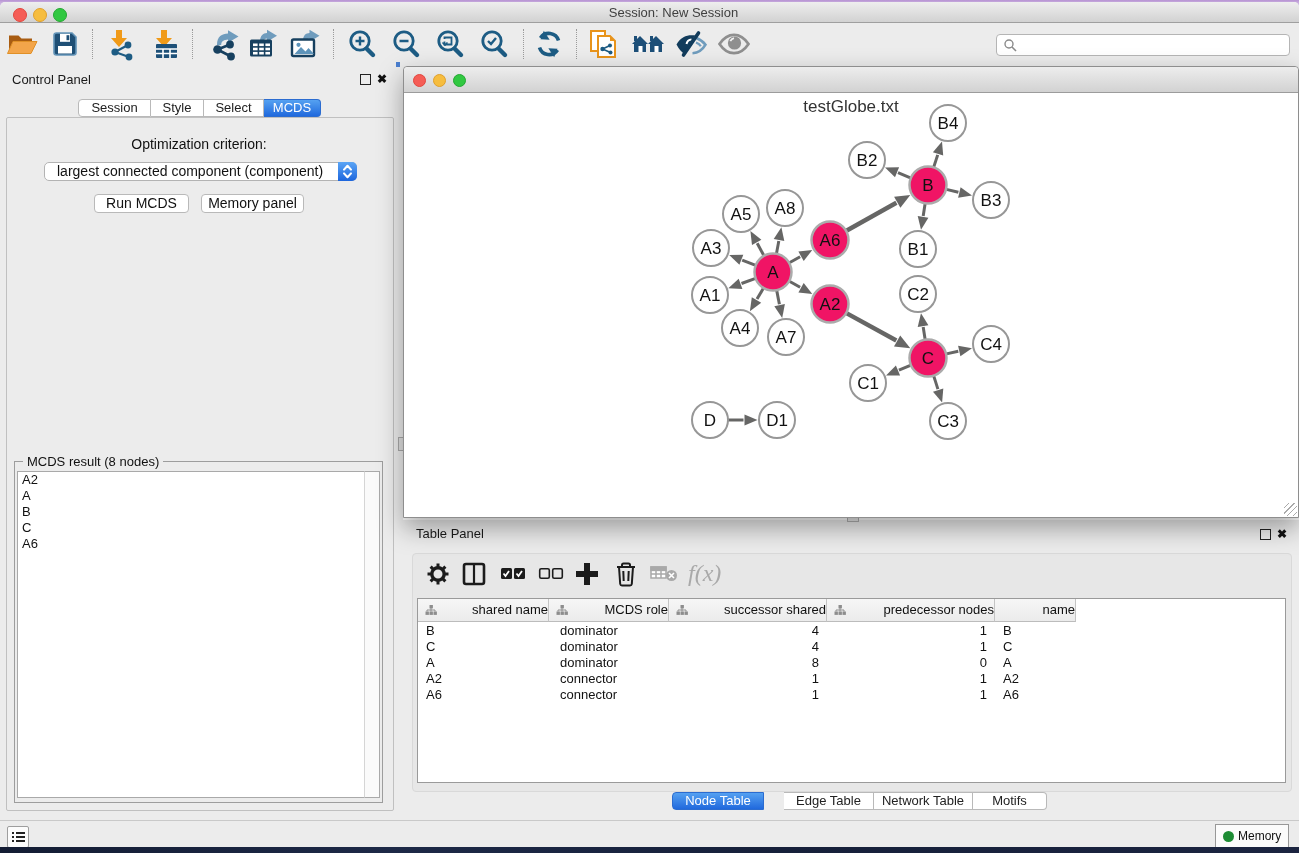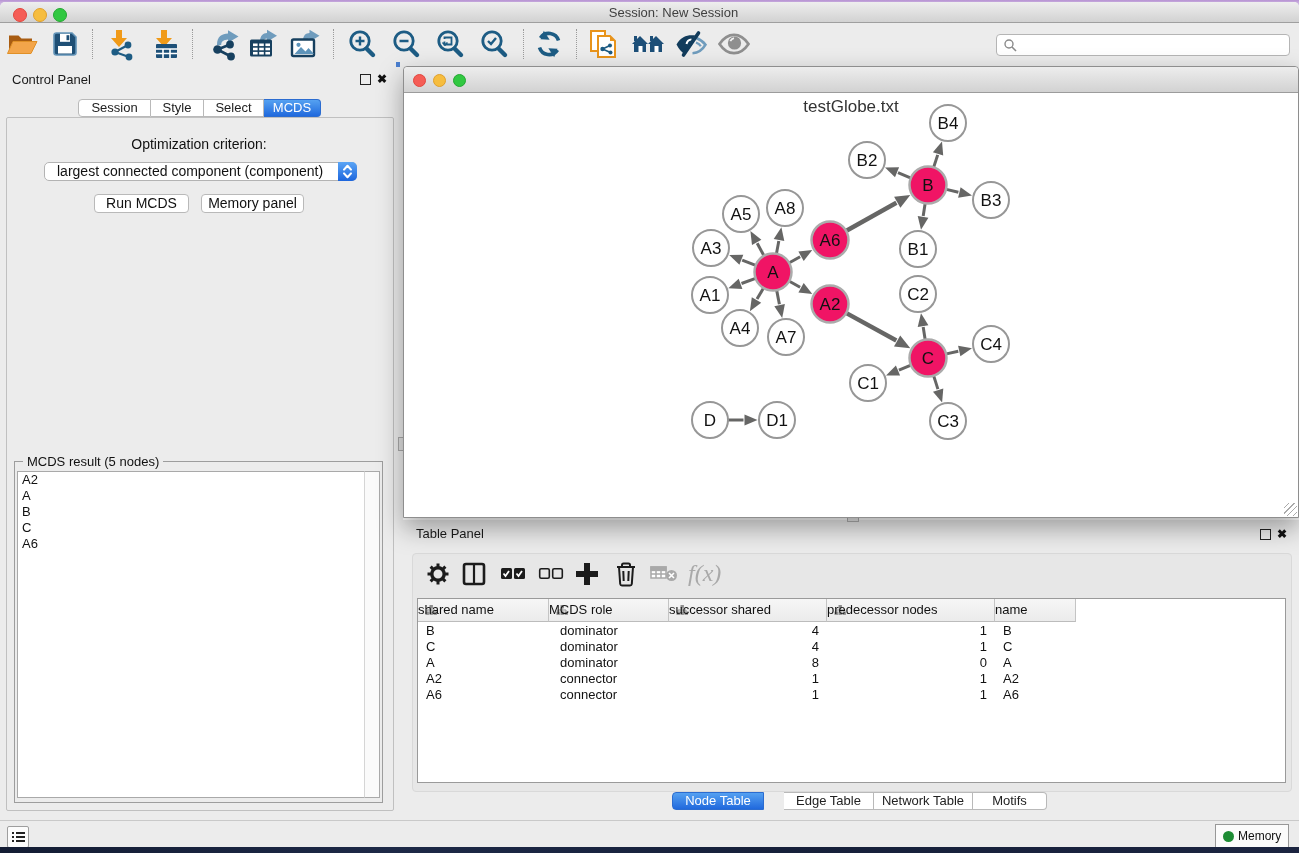--- a/index.html
+++ b/index.html
@@ -82,21 +82,21 @@
 #bhandle{position:absolute;left:847px;top:513px;width:10px;height:5px;background:#e8e8e8;border:1px solid #b0b0b0;}
 
 #tp-title{position:absolute;left:416px;top:524px;font-size:13px;color:#1a1a1a;}
 #tp-pane{position:absolute;left:412px;top:551px;width:878px;height:237px;background:#e7e7e7;
  border:1px solid #d9d9d9;border-radius:4px;}
 #tp-toolbar{position:absolute;left:412px;top:551px;width:878px;height:42px;}
 #table{position:absolute;left:417px;top:596px;width:867px;height:183px;background:#fff;
  border:1px solid #9a9a9a;}
 .th{position:absolute;top:0;height:22px;background:linear-gradient(#f6f6f6,#ebebeb);
  border-right:1px solid #c4c4c4;border-bottom:1px solid #bcbcbc;font-size:13px;color:#111;}
-.th .cap{position:absolute;left:0;right:0;top:3px;text-align:left;}
+.th .cap{position:absolute;left:0;right:0;top:3px;text-align:right;}
 .th svg{position:absolute;left:7px;top:5px;}
 .tr{position:absolute;height:16px;font-size:13px;color:#111;width:100%;}
 .td{position:absolute;top:1px;}
 
 
 .tico{position:absolute;top:8px;}
 </style>
 <div id="app">
  <div id="titlebar">
   <div class="tl r" style="left:13px;"></div>
@@ -242,21 +242,21 @@
   <div class="txt">largest connected component (component)</div>
   <div class="step">
    <svg width="19" height="19" viewBox="0 0 19 19">
     <path d="M6 7.6 l3.5 -3.8 3.5 3.8 M6 11.4 l3.5 3.8 3.5 -3.8" fill="none" stroke="#fff" stroke-width="2.1" stroke-linecap="round" stroke-linejoin="round"></path>
    </svg>
   </div>
  </div>
  <div class="btn" style="left:94px;top:192px;width:93px;">Run MCDS</div>
  <div class="btn" style="left:201px;top:192px;width:101px;">Memory panel</div>
  <div id="grp">
-  <div class="lbl">MCDS result (5 nodes)</div>
+  <div class="lbl">MCDS result (8 nodes)</div>
   <div class="list">
         <div>A2</div>
         <div>A</div>
         <div>B</div>
         <div>C</div>
         <div>A6</div>
       </div>
   <div class="sb"></div>
  </div>
  <div id="statusline"></div>

